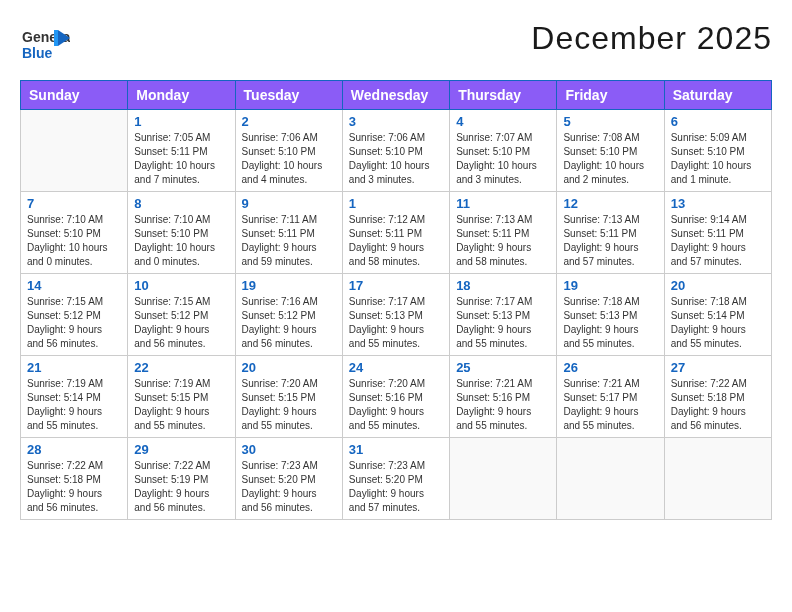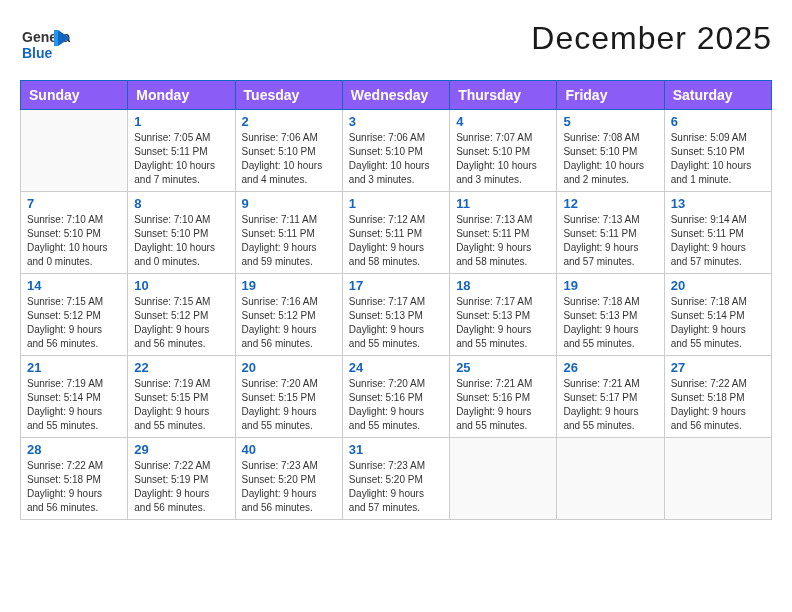--- a/index.html
+++ b/index.html
@@ -342,21 +342,21 @@
         </td>
         <td>
           <span class="day-number">29</span>
           <div class="day-info">
             <span>Sunrise: 7:22 AM</span><br>
             <span>Sunset: 5:19 PM</span><br>
             <span>Daylight: 9 hours and 56 minutes.</span>
           </div>
         </td>
         <td>
-          <span class="day-number">40</span>
+          <span class="day-number">30</span>
           <div class="day-info">
             <span>Sunrise: 7:23 AM</span><br>
             <span>Sunset: 5:20 PM</span><br>
             <span>Daylight: 9 hours and 56 minutes.</span>
           </div>
         </td>
         <td>
           <span class="day-number">31</span>
           <div class="day-info">
             <span>Sunrise: 7:23 AM</span><br>

